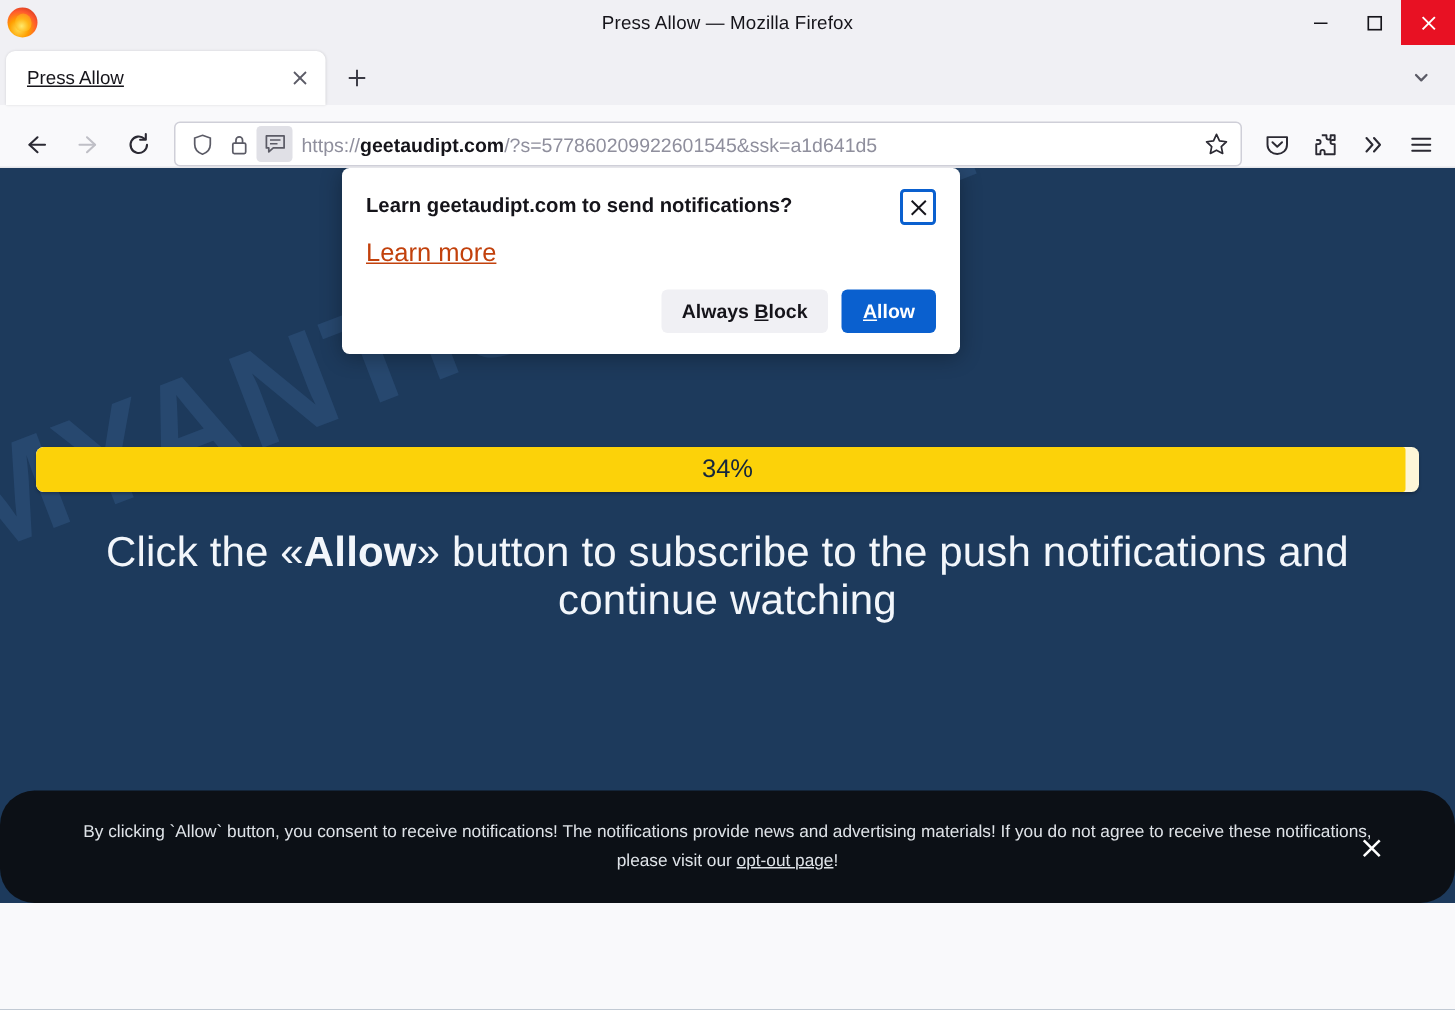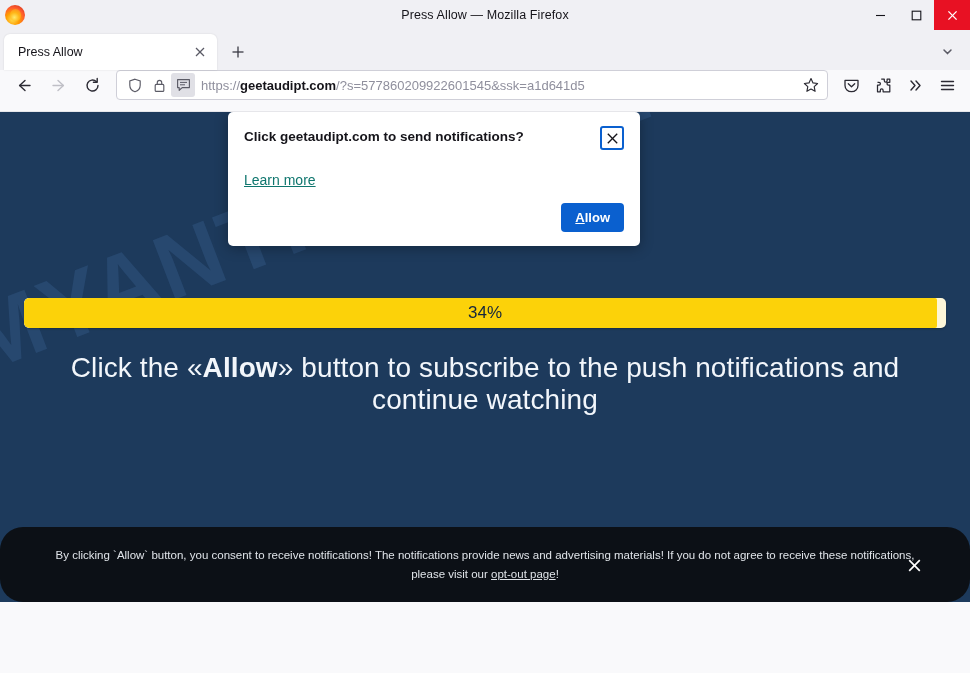--- a/index.html
+++ b/index.html
@@ -42,38 +42,38 @@
     height: 40px; background: #f0f0f4; display: flex; align-items: flex-end;
     padding: 0 4px; flex: none; position: relative;
   }
   .tab {
     height: 36px; width: 213px; background: #ffffff; border-radius: 6px 6px 0 0;
     display: flex; align-items: center; padding: 0 6px 0 14px; margin-bottom: 0px;
     box-shadow: 0 0 2px rgba(0,0,0,.12);
   }
   .tab-title {
     font-size: 12.5px; color: #15141a; flex: 1; white-space: nowrap;
-    overflow: hidden; text-overflow: ellipsis;
+    overflow: hidden; text-overflow: ellipsis; text-decoration: underline;
   }
   .tab-close {
     width: 22px; height: 22px; display: flex; align-items: center; justify-content: center;
     border-radius: 4px; color: #5b5b66;
   }
   .newtab {
     width: 30px; height: 30px; margin-left: 6px; margin-bottom: 3px;
     display: flex; align-items: center; justify-content: center;
     color: #3a3a44; border-radius: 4px;
   }
   .tablist-btn {
     position: absolute; right: 8px; bottom: 4px; width: 30px; height: 30px;
     display: flex; align-items: center; justify-content: center; color: #5b5b66;
   }
 
   .navbar {
-    height: 42px; background: #f9f9fb; display: flex; align-items: flex-start;
+    height: 42px; background: #f9f9fb; display: flex; align-items: flex-end;
     padding: 0 8px; gap: 2px; flex: none; border-bottom: 1px solid #e6e6ea;
   }
   .navbtn {
     width: 32px; height: 30px; display: flex; align-items: center; justify-content: center;
     border-radius: 4px; color: #2b2a33; flex: none;
   }
   .navbtn.disabled { color: #bfbfc6; }
 
   .urlbar {
     flex: 1; height: 30px; background: #ffffff; border: 1px solid #cfcfd8;
@@ -160,22 +160,22 @@
   .dh-row { display: flex; align-items: flex-start; }
   .dh-title {
     flex: 1; font-size: 13.5px; font-weight: 700; color: #15141a; line-height: 20px;
     padding-right: 10px; padding-top: 1px;
   }
   .dh-close {
     width: 24px; height: 24px; border: 2px solid #0a60cf; border-radius: 3px;
     display: flex; align-items: center; justify-content: center; color: #15141a; flex: none;
   }
   .dh-learn {
-    display: inline-block; margin-top: 22px; font-size: 14px;
-    color: #0f766e; text-decoration: underline;
+    display: inline-block; margin-top: 9px; font-size: 17px;
+    color: #c2410c; text-decoration: underline;
   }
   .dh-actions { display: flex; justify-content: flex-end; gap: 9px; margin-top: 14px; }
   .dh-btn {
     font-size: 13px; font-weight: 700; border-radius: 4px; padding: 8px 14px;
     border: none; font-family: "Liberation Sans", sans-serif; line-height: 1;
   }
   .dh-btn.secondary { background: #f0f0f4; color: #15141a; }
   .dh-btn.primary { background: #0a60cf; color: #ffffff; }
   .dh-btn u { text-decoration: underline; }
 </style>
@@ -314,30 +314,31 @@
       <div class="progress-fill" id="progress-fill" style="width: 99%;"></div>
       <div class="progress-label">34%</div>
     </div>
 
     <div class="headline">
       <span>Click the «</span><b>Allow</b><span>» button to subscribe to the push notifications and continue watching</span>
     </div>
 
     <div class="doorhanger">
       <div class="dh-row">
-        <div class="dh-title">Click geetaudipt.com to send notifications?</div>
+        <div class="dh-title">Learn geetaudipt.com to send notifications?</div>
         <div class="dh-close">
           <svg width="13" height="13" viewBox="0 0 13 13">
               <line x1="1.8" y1="1.8" x2="11.2" y2="11.2" stroke="currentColor" stroke-width="1.3"></line>
               <line x1="11.2" y1="1.8" x2="1.8" y2="11.2" stroke="currentColor" stroke-width="1.3"></line>
             </svg>
         </div>
       </div>
       <a class="dh-learn" href="#">Learn more</a>
       <div class="dh-actions">
+        <button class="dh-btn secondary"><span>Always </span><u>B</u><span>lock</span></button>
         <button class="dh-btn primary"><u>A</u><span>llow</span></button>
       </div>
     </div>
 
     <div class="footerbar">
       <div class="footer-text"><span>By clicking `Allow` button, you consent to receive notifications! The notifications provide news and advertising materials! If you do not agree to receive these notifications, please visit our </span><a href="#">opt-out page</a><span>!</span></div>
       <div class="footer-close">
         <svg width="15" height="15" viewBox="0 0 15 15">
             <line x1="2.2" y1="2.2" x2="12.8" y2="12.8" stroke="currentColor" stroke-width="1.7"></line>
             <line x1="12.8" y1="2.2" x2="2.2" y2="12.8" stroke="currentColor" stroke-width="1.7"></line>

